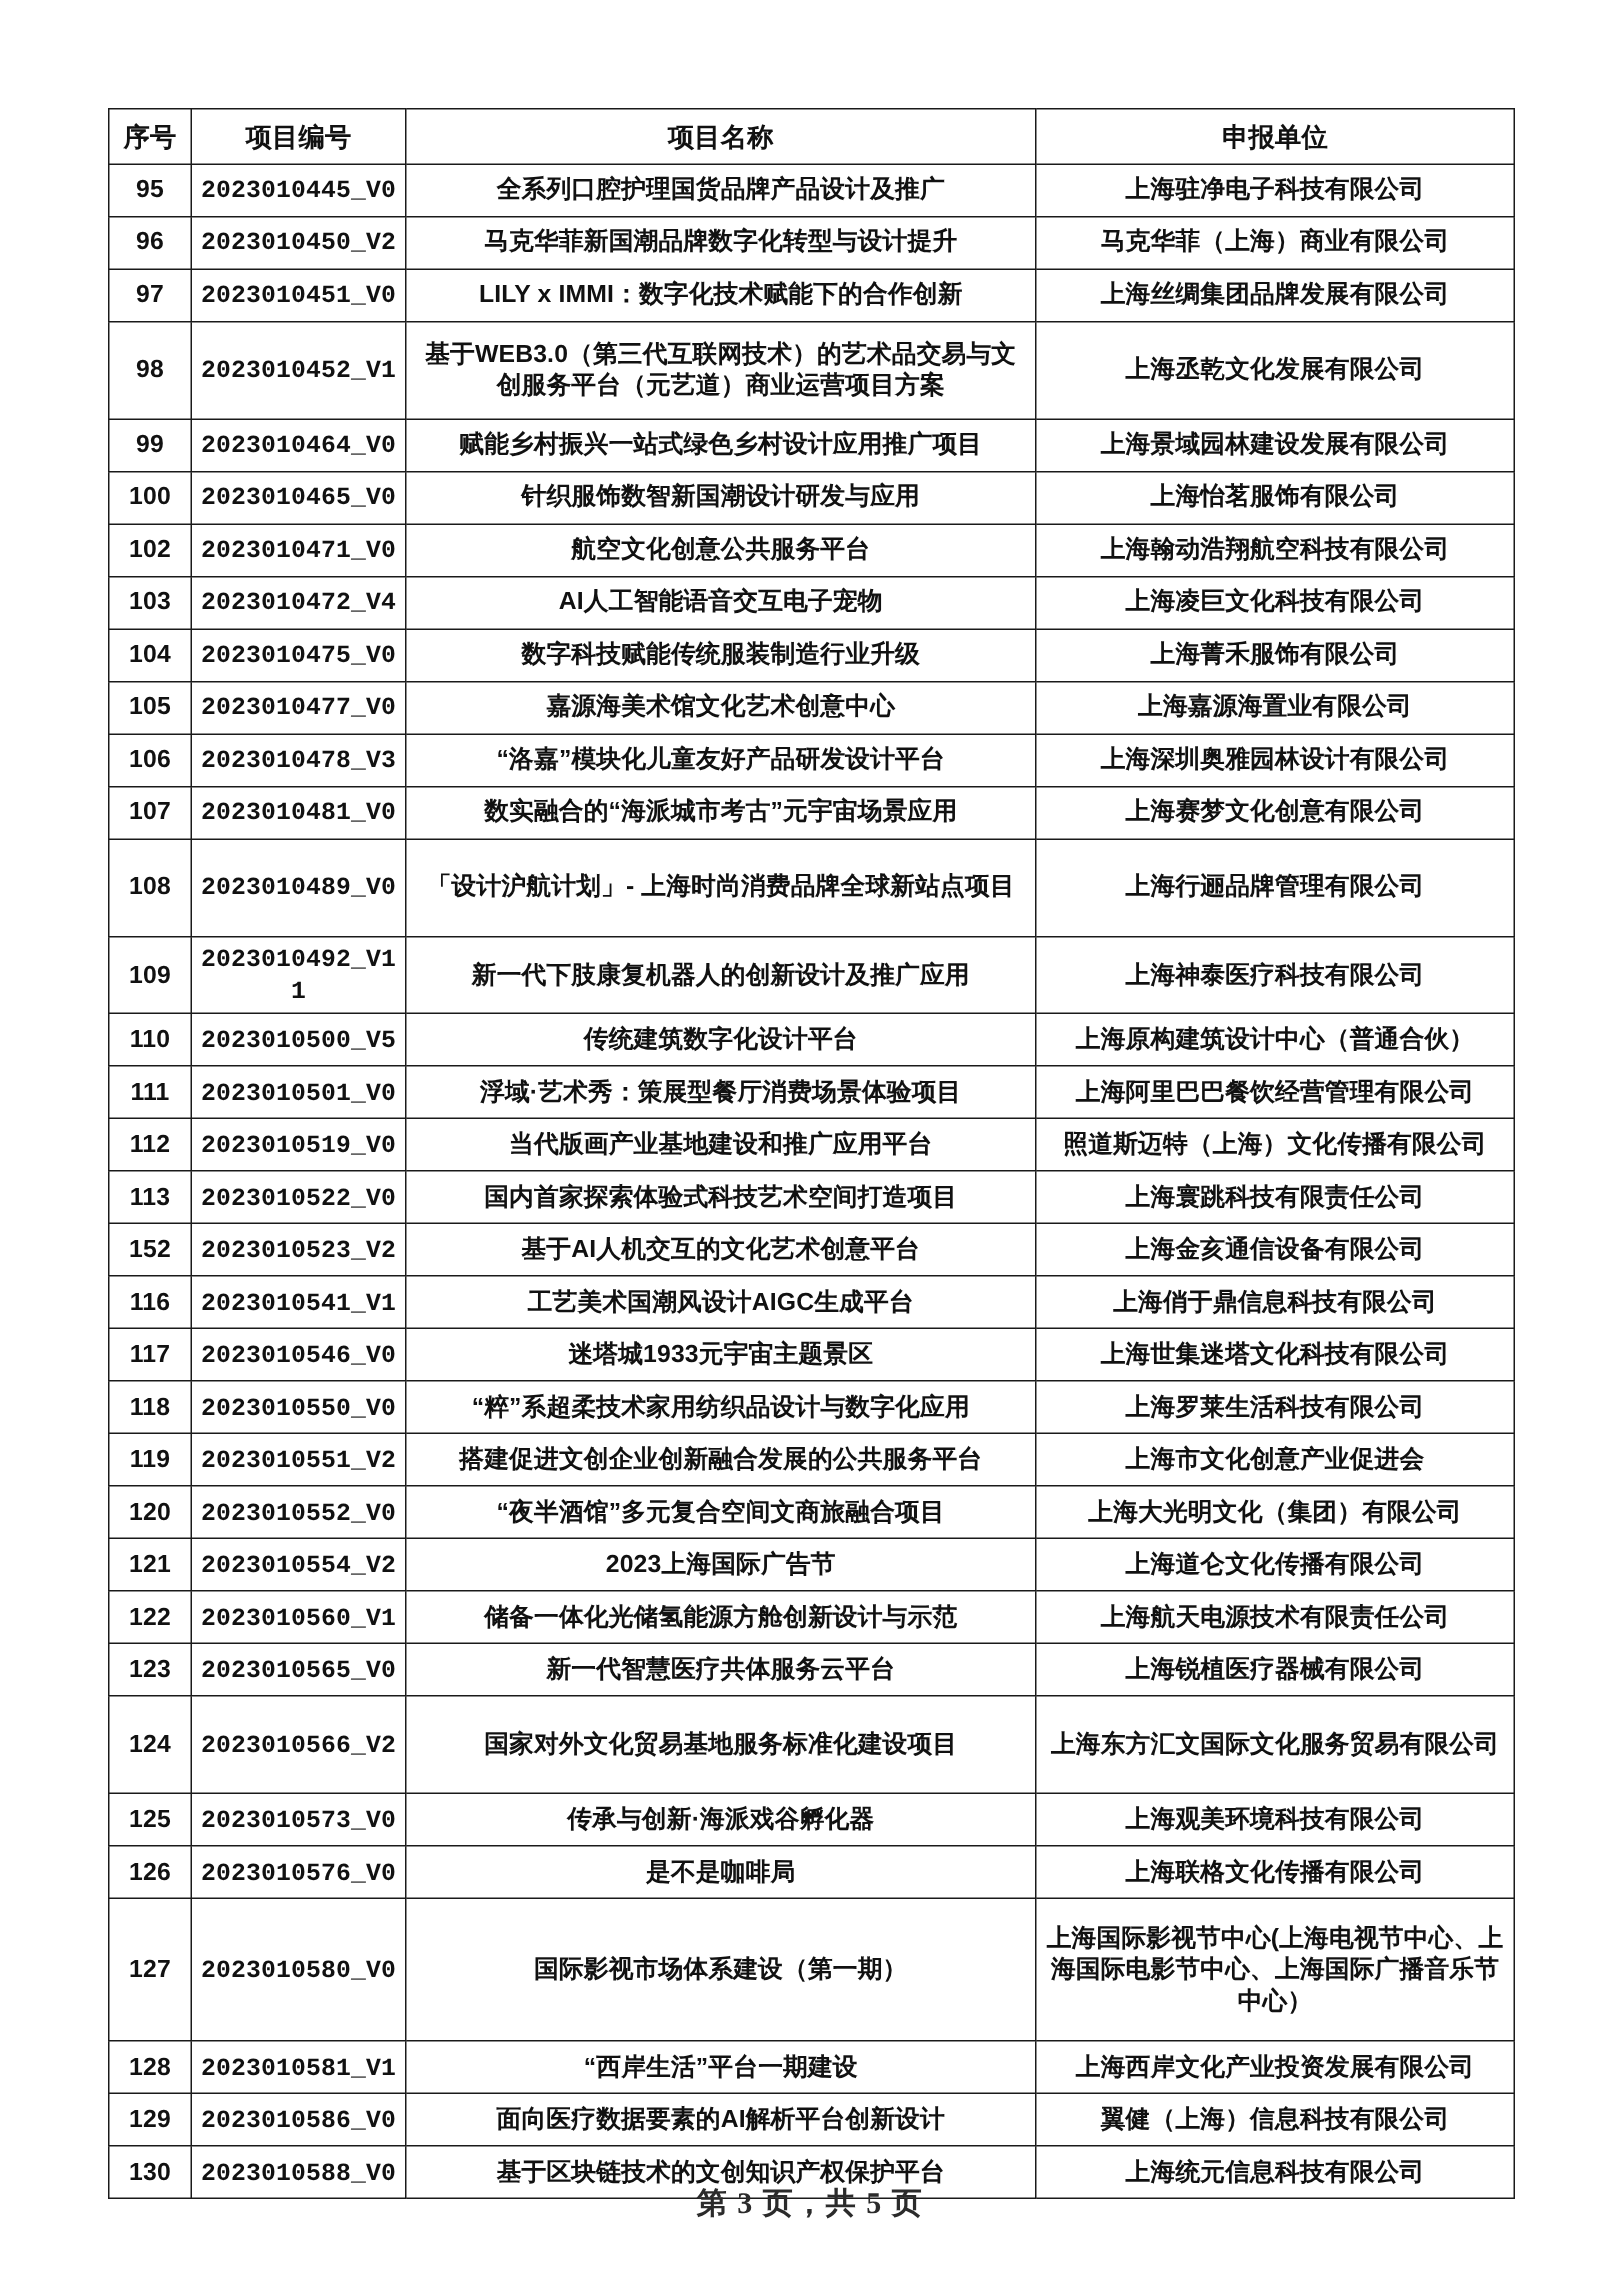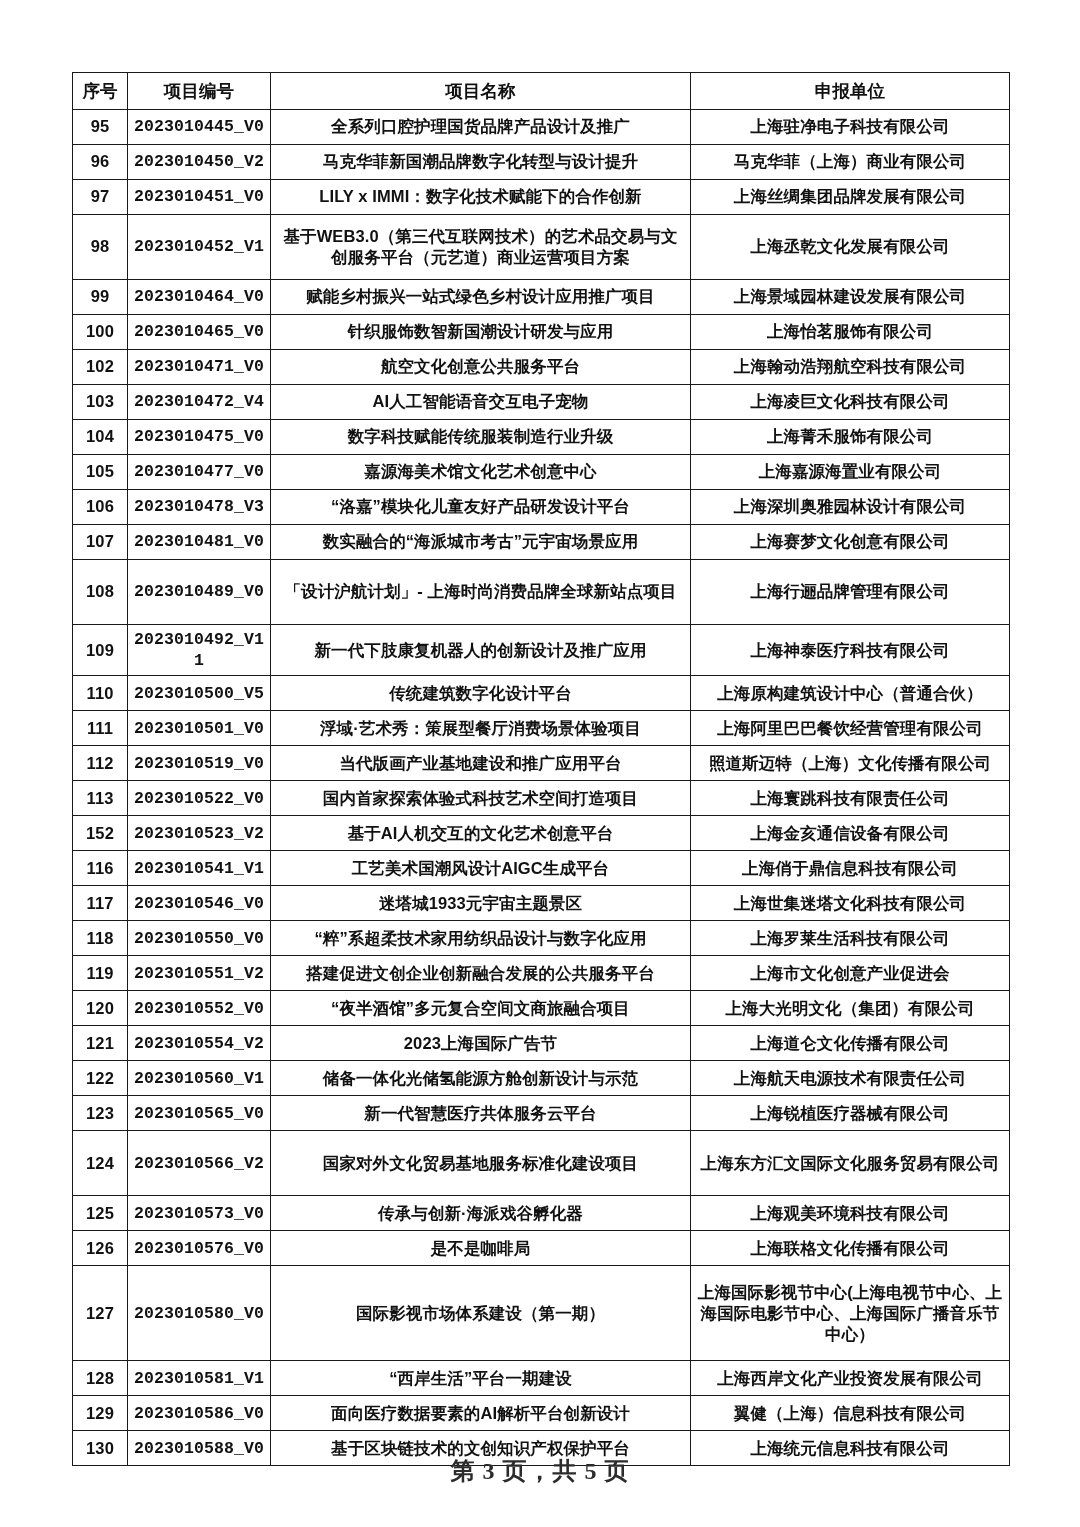--- a/index.html
+++ b/index.html
@@ -77,21 +77,21 @@
   tr.r2 td { height: 56px; }
   tr.r3 td { height: 86px; }
 
   .footer {
     position: absolute;
     left: 0;
     top: 1455px;
     width: 1080px;
     text-align: center;
     font-family: "Liberation Serif", "DejaVu Serif", serif;
-    font-size: 24px;
+    font-size: 20px;
     font-weight: 700;
     color: #2b2b2b;
     letter-spacing: 1px;
   }
 </style>
 </head>
 <body>
 
 <div class="page">
 

